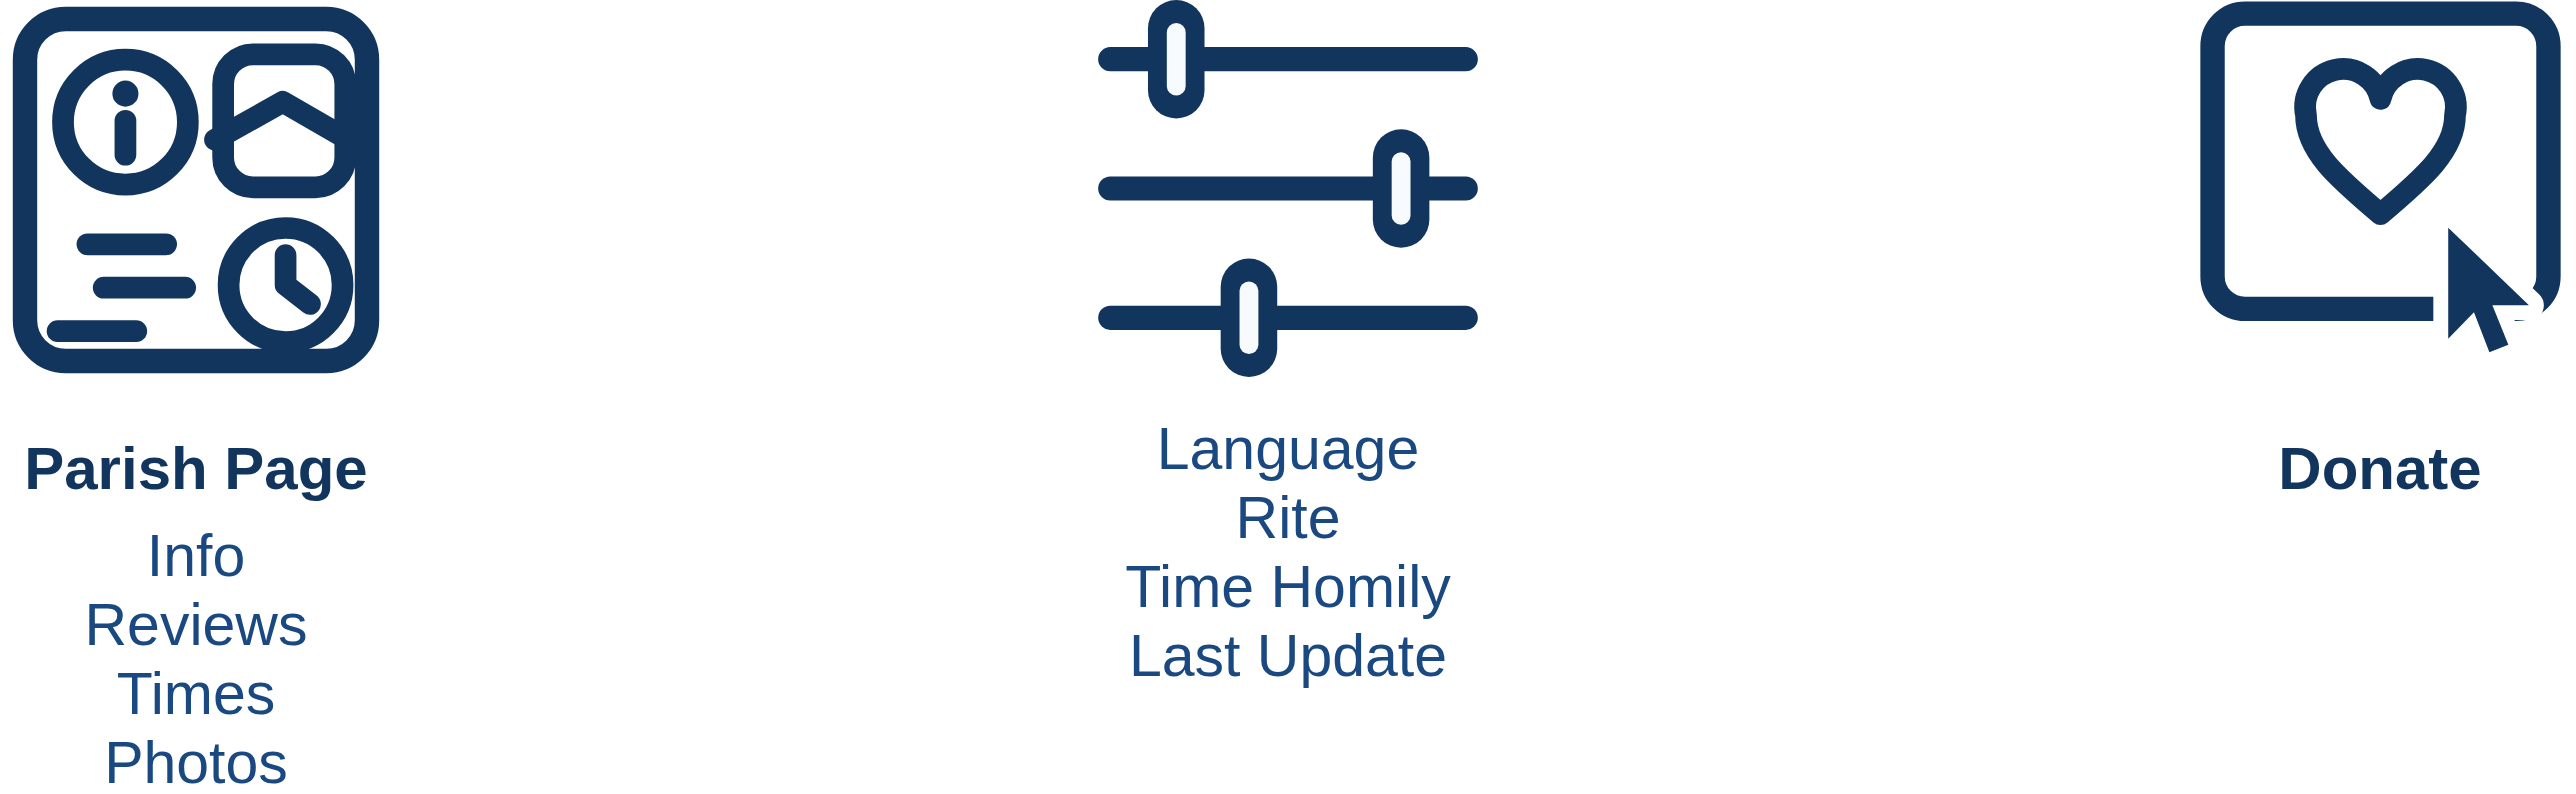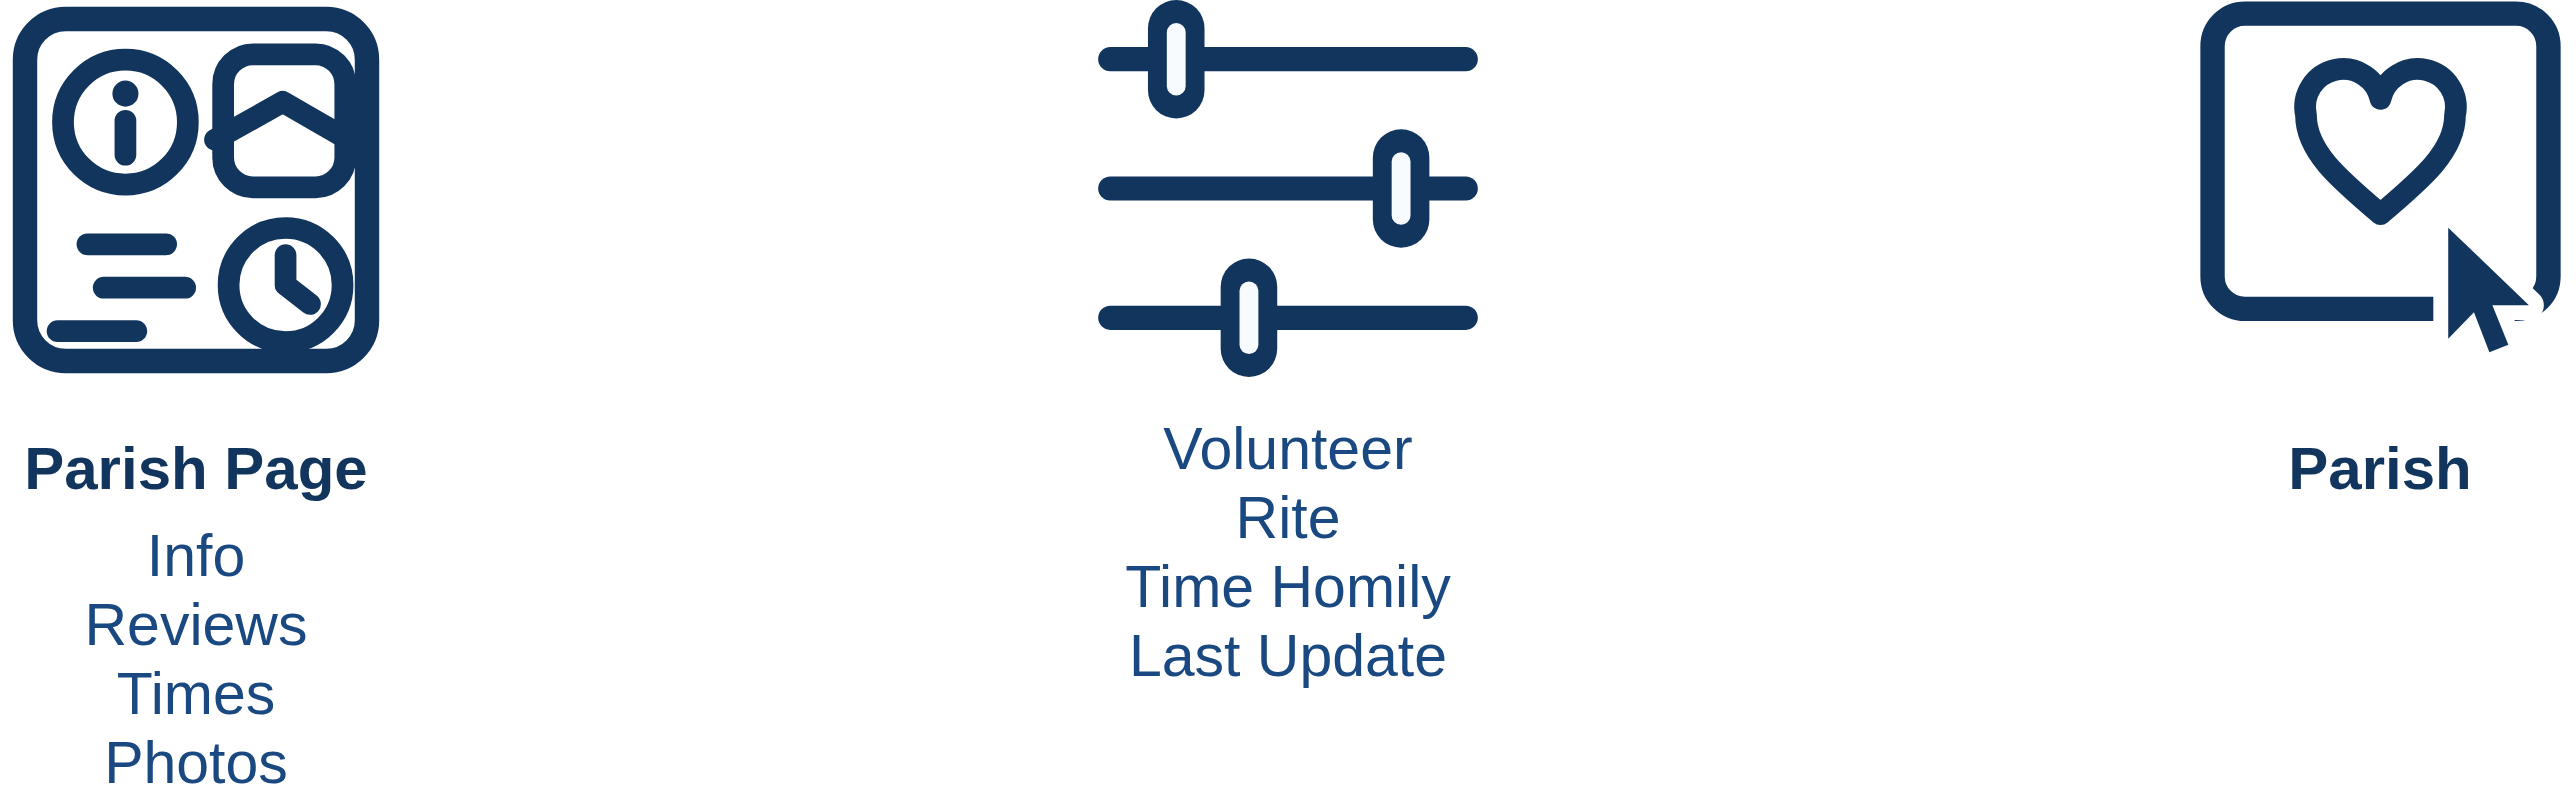--- a/index.html
+++ b/index.html
@@ -119,35 +119,35 @@
           <rect class="knob-inner" x="110.5" y="56.5" width="7" height="27" rx="3.5"></rect>
         </g>
         <g>
           <line class="icon-stroke" x1="6" y1="118" x2="138" y2="118" stroke-width="9"></line>
           <rect class="knob-outer" x="47" y="96" width="21" height="44" rx="10.5"></rect>
           <rect class="knob-inner" x="54" y="104.5" width="7" height="27" rx="3.5"></rect>
         </g>
       </svg>
     </div>
     <ul class="feature-items">
-      <li>Volunteer</li>
+      <li>Language</li>
       <li>Rite</li>
       <li>Time Homily</li>
       <li>Last Update</li>
     </ul>
   </div>
 
   <div class="feature">
     <div class="icon-box">
       <svg width="363" height="393" viewBox="0 0 134 145">
         <rect class="icon-stroke" x="5" y="5" width="124" height="109" rx="12" stroke-width="9"></rect>
         <path class="icon-stroke" stroke-width="8" d="M67,79 C 51,65.5 39.5,55.5 39.5,42.5 A 13.8,13.8 0 0 1 67,36.5 A 13.8,13.8 0 0 1 94.5,42.5 C 94.5,55.5 83,65.5 67,79 Z"></path>
         <g>
           <polygon class="cursor-halo" points="92,84 92,125 101.5,115.2 107.2,130 114.2,127.2 108.3,112.6 121.8,112.6"></polygon>
           <polygon class="icon-fill" points="92,84 92,125 101.5,115.2 107.2,130 114.2,127.2 108.3,112.6 121.8,112.6"></polygon>
         </g>
       </svg>
     </div>
-    <div class="feature-title">Parish</div>
+    <div class="feature-title">Donate</div>
   </div>
 
 </div>
 
 
 </body></html>

